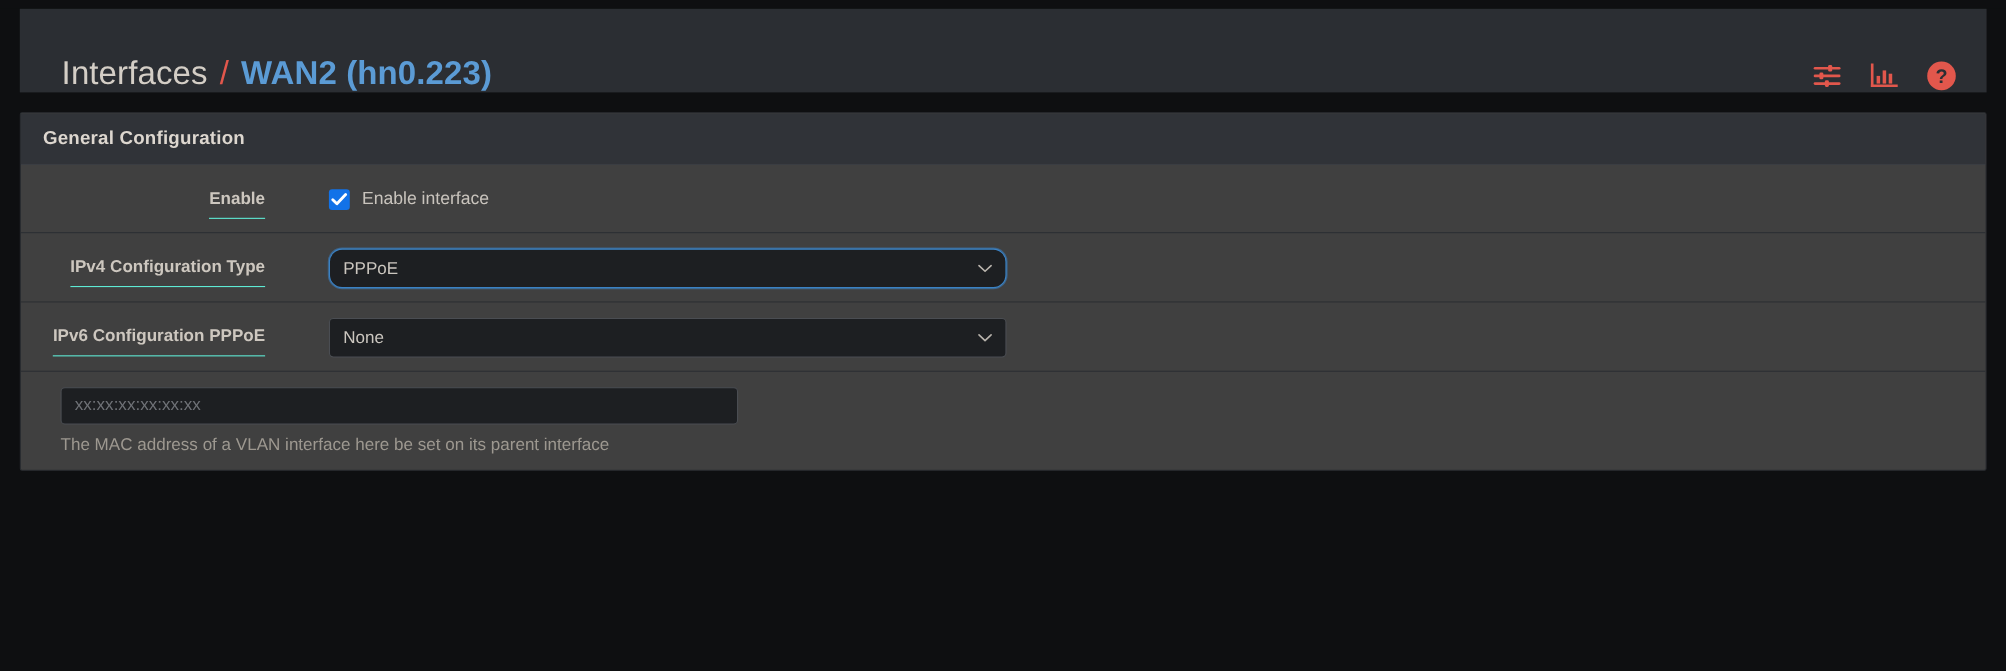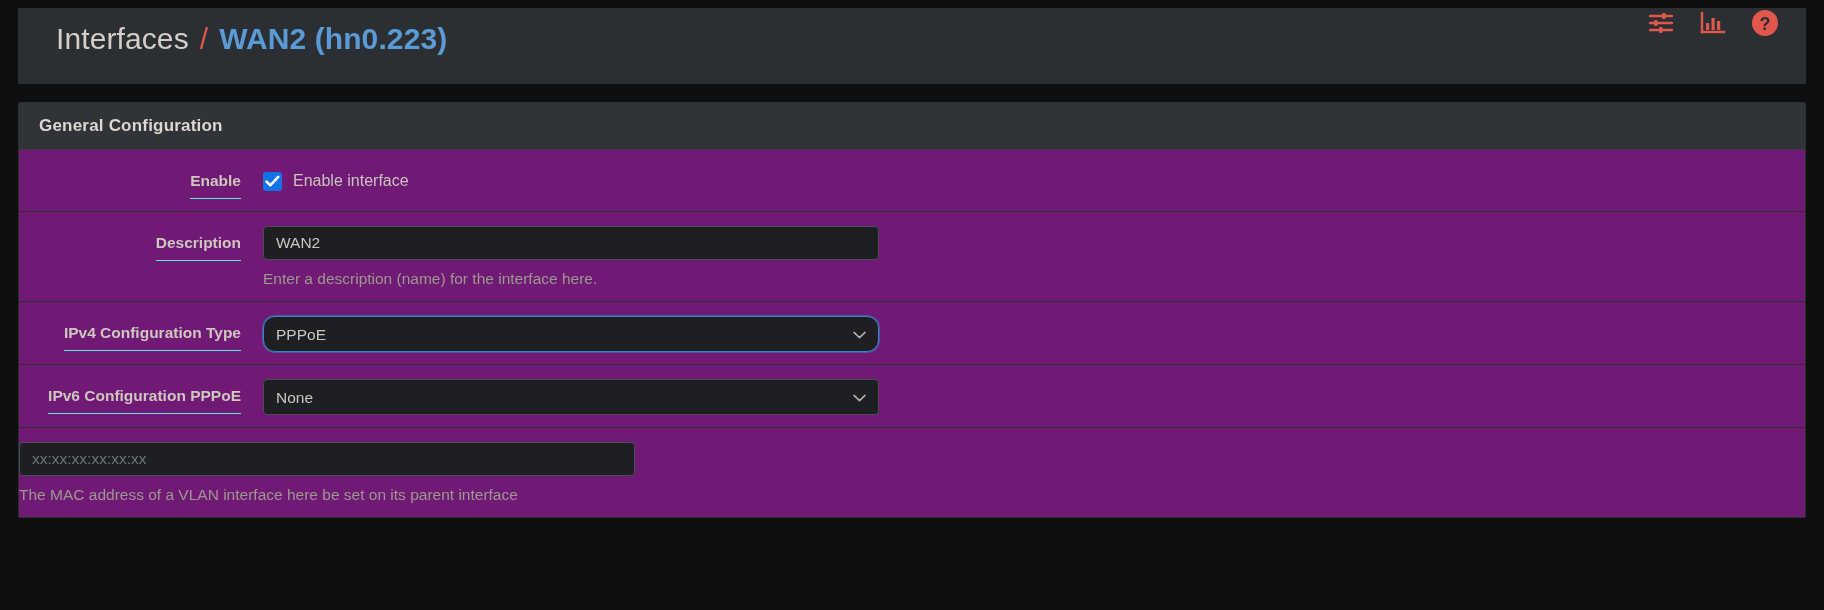--- a/index.html
+++ b/index.html
@@ -22,21 +22,21 @@
     background: #0e0f11;
     box-sizing: border-box;
     padding: 0 18px;
   }
 
   
   .header-bar {
     height: 76px;
     background: #2b2e33;
     display: flex;
-    align-items: flex-start;
+    align-items: flex-end;
     justify-content: space-between;
     padding: 0 26px 0 38px;
     box-sizing: border-box;
     margin-top: 8px;
   }
   .crumbs {
     display: flex;
     align-items: baseline;
     font-size: 30px;
     letter-spacing: .1px;
@@ -67,21 +67,21 @@
     display: flex;
     align-items: center;
     justify-content: center;
     cursor: pointer;
   }
   .hicon svg { display: block; }
 
   
   .panel {
     margin-top: 18px;
-    background: #701a75;
+    background: #404040;
     border: 1px solid #2a2d31;
     border-radius: 2px;
     overflow: hidden;
   }
   .panel-heading {
     background: #303338;
     height: 46px;
     display: flex;
     align-items: center;
     padding-left: 20px;
@@ -116,20 +116,21 @@
     line-height: 34px;
   }
   .label-inner {
     display: inline-block;
     border-bottom: 1px solid #5eead4;
   }
 
   .form-field {
     flex: 1 1 auto;
     padding-left: 0px;
+    margin-left: 36px;
   }
 
   
   .cb-wrap {
     display: flex;
     align-items: center;
     height: 34px;
     gap: 11px;
   }
   .checkbox {
@@ -277,29 +278,20 @@
           <span class="checkbox">
             <svg width="15" height="13" viewBox="0 0 15 13">
               <path d="M1.5 6.6 L5.3 10.3 L13.2 1.9" stroke="#ffffff" stroke-width="2.6" fill="none" stroke-linecap="round" stroke-linejoin="round"></path>
             </svg>
           </span>
           <span class="cb-label">Enable interface</span>
         </div>
       </div>
     </div>
 
-    <div class="form-row">
-      <div class="form-label">
-        <span class="label-inner">Description</span>
-      </div>
-      <div class="form-field">
-        <input class="inp" type="text" value="WAN2" style="">
-        <div class="help-text">Enter a description (name) for the interface here.</div>
-      </div>
-    </div>
 
     <div class="form-row">
       <div class="form-label">
         <span class="label-inner">IPv4 Configuration Type</span>
       </div>
       <div class="form-field">
         <div class="sel-wrap focused">
           <select class="sel">
             <option>PPPoE</option>
           </select>

